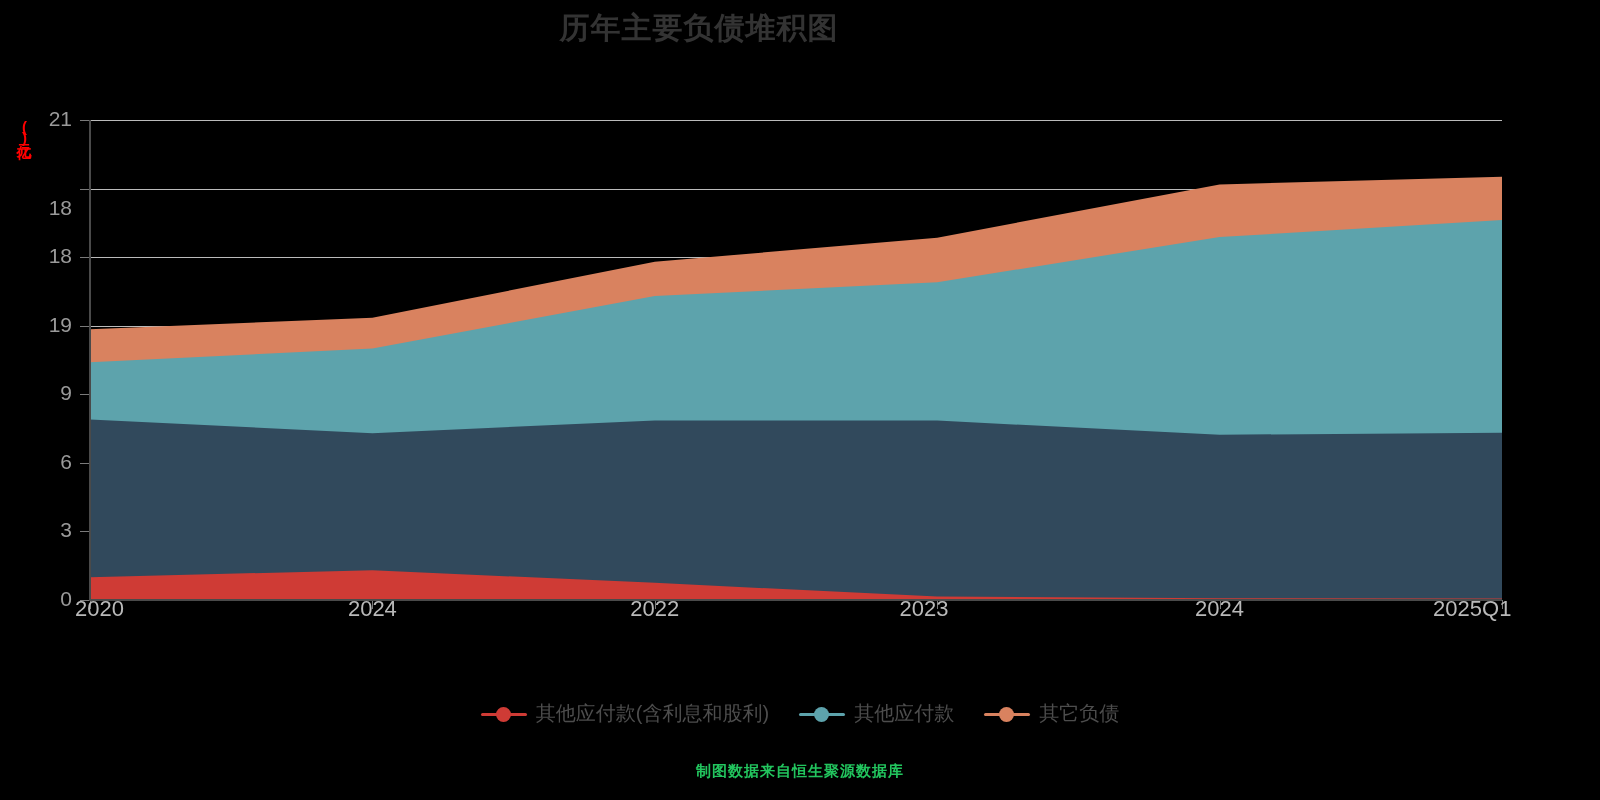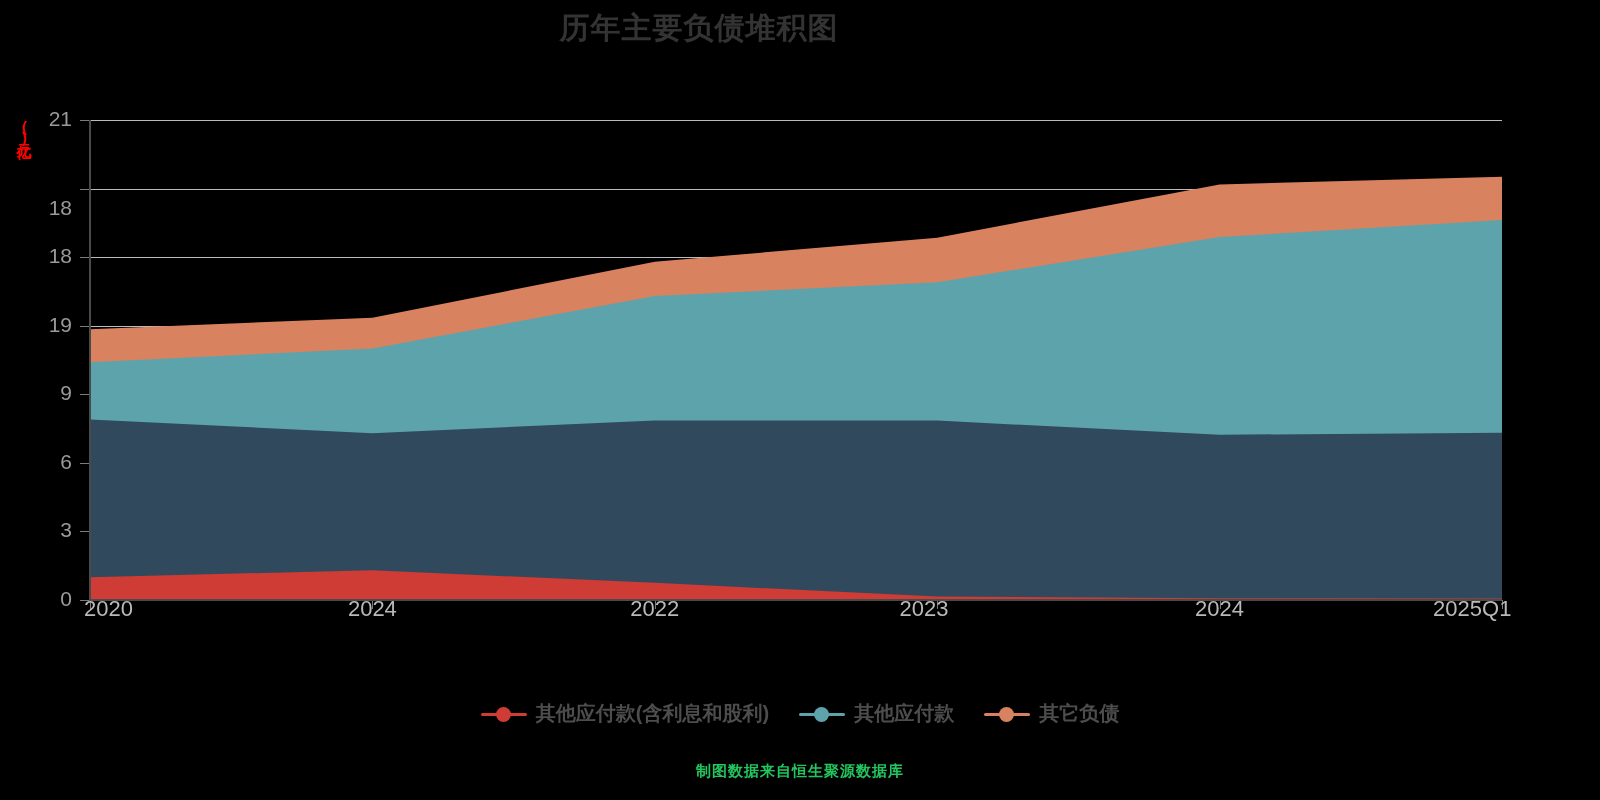--- a/index.html
+++ b/index.html
@@ -36,21 +36,21 @@
   .xtickmark{position:absolute;top:600px;width:1px;height:9px;background:#7a7a7a;}
 
   #legend{
     position:absolute;left:0;top:700px;width:1600px;
     display:flex;justify-content:center;align-items:center;gap:30px;
   }
   .legend-item{display:flex;align-items:center;gap:9px;}
   .legend-marker{position:relative;width:46px;height:16px;display:block;}
   .legend-marker .lm-line{position:absolute;left:0;top:7px;width:46px;height:3px;border-radius:2px;}
   .legend-marker .lm-dot{position:absolute;left:15px;top:1px;width:15px;height:15px;border-radius:50%;}
-  .legend-label{color:#4d4d4d;font-size:20px;font-weight:bold;white-space:nowrap;}
+  .legend-label{color:#4d4d4d;font-size:20px;font-weight:normal;white-space:nowrap;}
 
   #footer-note{
     position:absolute;left:0;top:762px;width:1600px;text-align:center;
     color:#9a741a;font-size:15px;font-weight:bold;letter-spacing:1px;
   }
 
   svg#area-svg{position:absolute;left:0;top:0;}
 </style>
 </head>
 <body>
@@ -97,21 +97,21 @@
       </div>
     <svg id="area-svg" width="1600" height="800">
         <polygon points="90,329.14285714285717 372.40000000000003,317.7142857142857 654.8000000000001,261.71428571428567 937.1999999999999,237.71428571428572 1219.6000000000001,184.4571428571429 1502,176.6857142857143 1502,600 90,600" fill="#d9825f"></polygon>
         <polygon points="90,362.2857142857143 372.40000000000003,348.57142857142856 654.8000000000001,295.99999999999994 937.1999999999999,282.2857142857143 1219.6000000000001,237.0285714285714 1502,220.1142857142857 1502,600 90,600" fill="#5da3ac"></polygon>
         <polygon points="90,419.42857142857144 372.40000000000003,433.1428571428571 654.8000000000001,420.57142857142856 937.1999999999999,420.57142857142856 1219.6000000000001,434.74285714285713 1502,432.6857142857143 1502,600 90,600" fill="#31495c"></polygon>
         <polygon points="90,577.1428571428571 372.40000000000003,570.2857142857143 654.8000000000001,582.8571428571429 937.1999999999999,596.5714285714286 1219.6000000000001,598.1714285714286 1502,598.4 1502,600 90,600" fill="#cf3b35"></polygon>
       </svg>
     <div class="axis-line-y"></div>
     <div class="axis-line-x"></div>
     <div id="x-axis-labels">
-        <div class="xtick" style="left: 90px; transform: translateX(-6px);">2020</div>
+        <div class="xtick" style="left: 81px; transform: translateX(-6px);">2020</div>
         <div class="xtick" style="left: 372.4px;">2024</div>
         <div class="xtick" style="left: 654.8px;">2022</div>
         <div class="xtick" style="left: 899px; margin-left: 25px;">2023</div>
         <div class="xtick" style="left: 1219.6px;">2024</div>
         <div class="xtick" style="left: 1502px; transform: translateX(-88%);">2025Q1</div>
       </div>
   </div>
 
   <div id="legend">
       <div class="legend-item">

